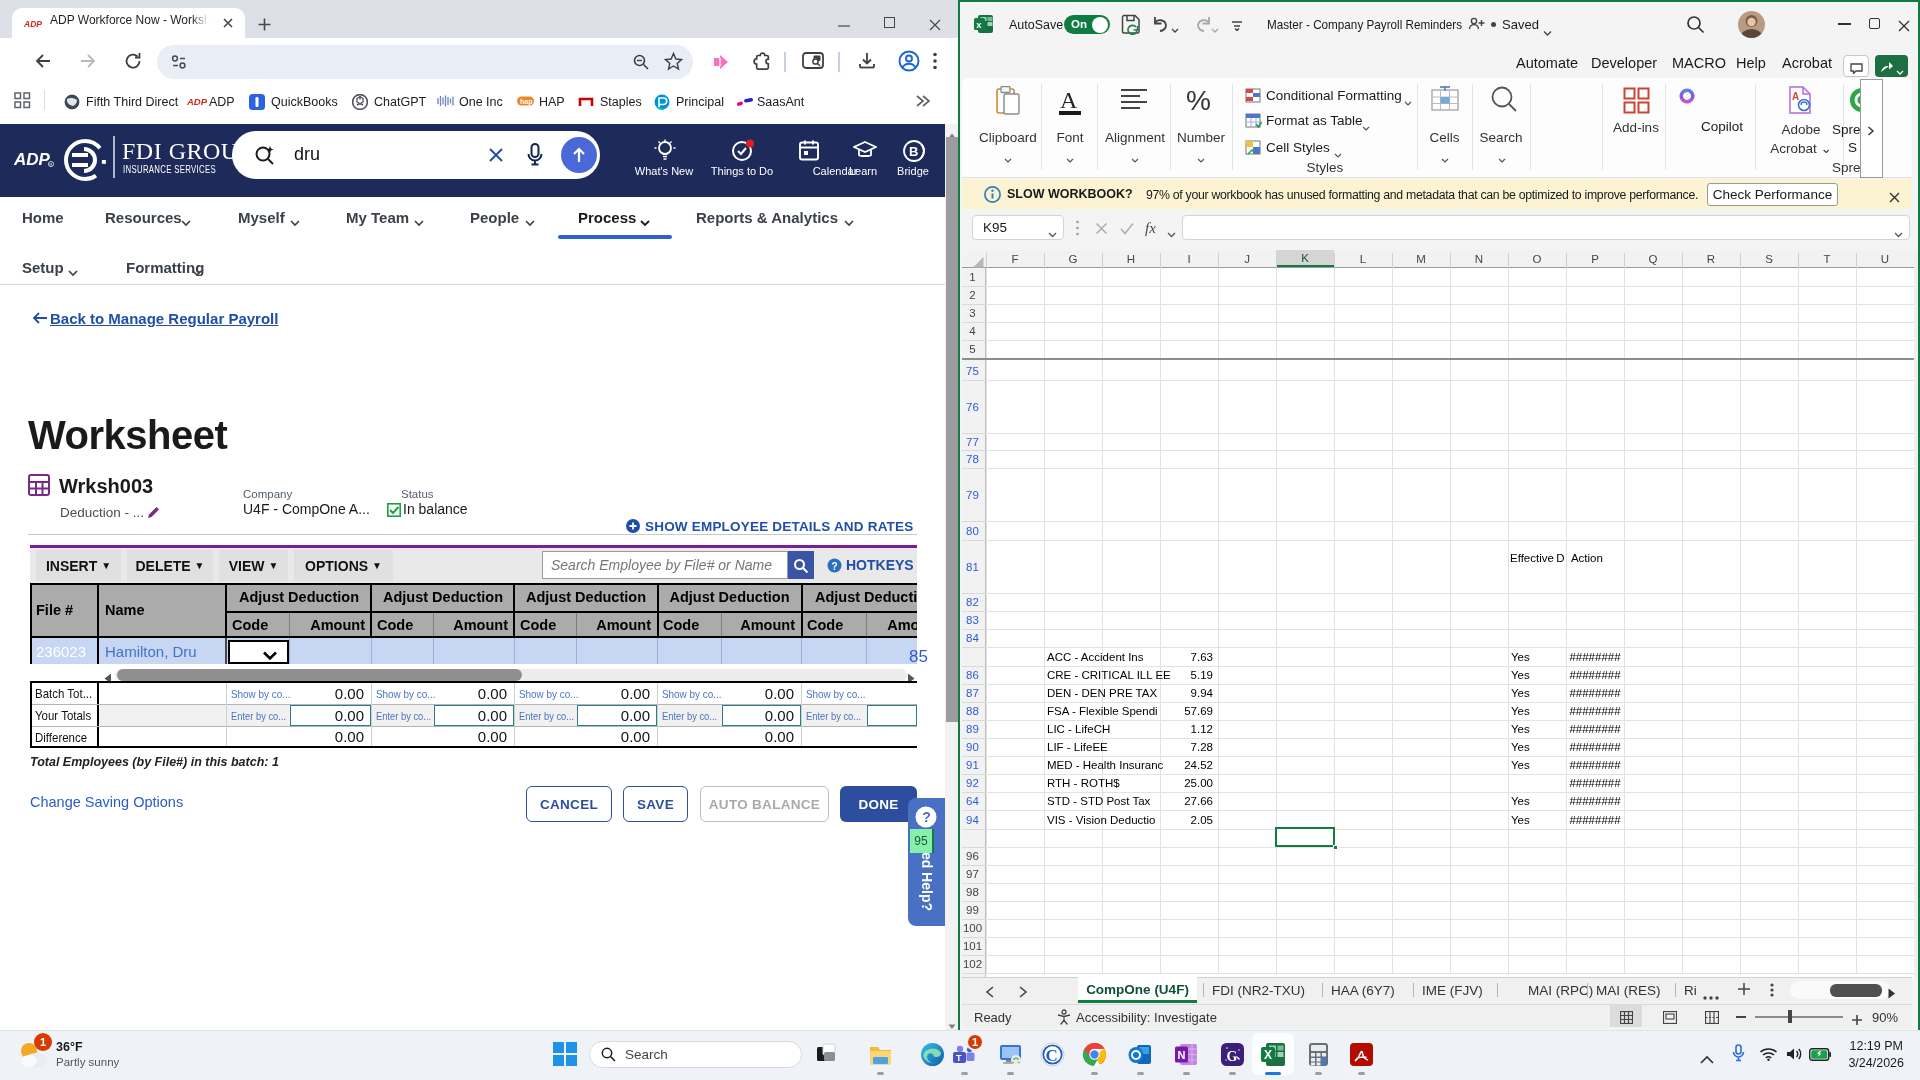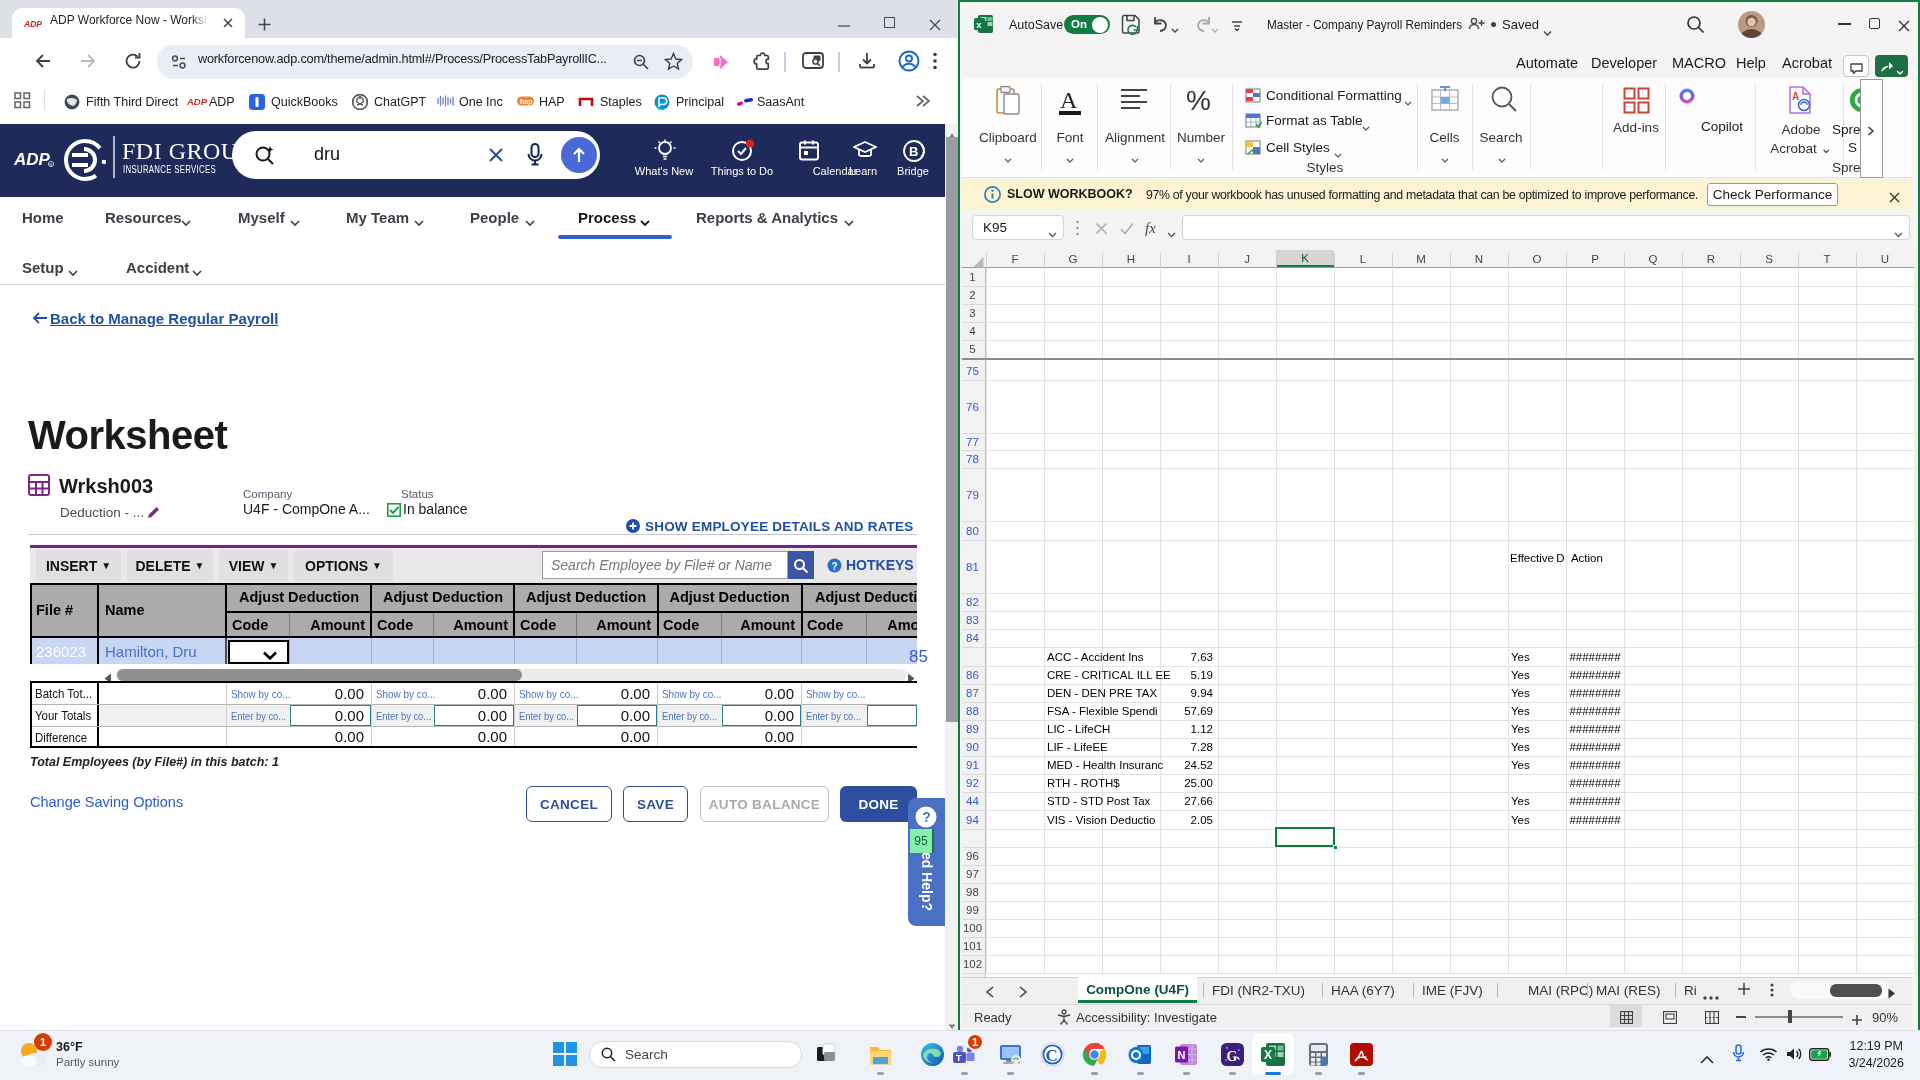--- a/index.html
+++ b/index.html
@@ -42,21 +42,20 @@
           <path d="M16.5 10 a6.5 6.5 0 1 1 -2 -4.6" stroke="#3c4043" stroke-width="1.8" fill="none"></path>
           <path d="M16.5 2 v4.5 h-4.5" fill="none" stroke="#3c4043" stroke-width="1.8"></path>
         </svg></div>
 <div class="a" style="left:157px;top:45px;width:536px;height:34px;background:#e9edf6;border-radius:17px;"></div>
 <div class="a" style="left:170px;top:53px;width:18px;height:18px;"><svg width="18" height="18">
           <circle cx="5" cy="5.5" r="2.4" fill="none" stroke="#474b50" stroke-width="1.5"></circle>
           <path d="M10 5.5 H15" stroke="#474b50" stroke-width="1.5"></path>
           <circle cx="12.5" cy="12.5" r="2.4" fill="none" stroke="#474b50" stroke-width="1.5"></circle>
           <path d="M3 12.5 H8" stroke="#474b50" stroke-width="1.5"></path>
         </svg></div>
-<div class="a" style="left:198px;top:52px;width:424px;height:20px;font-size:12.7px;letter-spacing:-0.2px;color:#202124;white-space:nowrap;overflow:hidden;">workforcenow.adp.com/theme/admin.html#/Process/ProcessTabPayrollIC...</div>
 <div class="a" style="left:632px;top:53px;width:18px;height:18px;"><svg width="18" height="18">
           <circle cx="7.5" cy="7.5" r="5" fill="none" stroke="#3c4043" stroke-width="1.6"></circle>
           <path d="M11.5 11.5 L16 16" stroke="#3c4043" stroke-width="1.6"></path>
           <path d="M5 7.5 H10" stroke="#3c4043" stroke-width="1.4"></path>
         </svg></div>
 <div class="a" style="left:664px;top:52px;width:19px;height:19px;"><svg width="19" height="19">
           <path d="M9.5 1.5 L11.9 7 L17.5 7.6 L13.2 11.4 L14.5 17 L9.5 14 L4.5 17 L5.8 11.4 L1.5 7.6 L7.1 7 Z" fill="none" stroke="#3c4043" stroke-width="1.4"></path>
         </svg></div>
 <div class="a" style="left:712px;top:53px;width:20px;height:18px;"><svg width="20" height="18">
           <path d="M2 5 h6 v-3 l8 7 -8 7 v-3 h-6 z" fill="#ff6dc0"></path>
@@ -168,21 +167,21 @@
         </svg></div>
 <div class="a" style="left:113px;top:136px;width:2px;height:42px;background:#aeb6cc;"></div>
 <div class="a" style="left:122px;top:138px;width:140px;height:24px;font-family:'Liberation Serif',serif;font-size:24px;color:#fff;letter-spacing:0.5px;white-space:nowrap;">FDI GROUP</div>
 <div class="a" style="left:123px;top:164px;width:130px;height:12px;font-size:10px;color:#fff;letter-spacing:0.4px;transform:scaleX(0.78);transform-origin:left;white-space:nowrap;">INSURANCE SERVICES</div>
 <div class="a" style="left:232px;top:131px;width:368px;height:48px;background:#fff;border-radius:24px;"></div>
 <div class="a" style="left:253px;top:143px;width:24px;height:24px;"><svg width="24" height="24">
           <circle cx="10" cy="11" r="6.5" fill="none" stroke="#1a1a1a" stroke-width="2"></circle>
           <path d="M15 16 L20 21" stroke="#1a1a1a" stroke-width="2"></path>
           <path d="M17 3 l1 2.5 2.5 1 -2.5 1 -1 2.5 -1 -2.5 -2.5 -1 2.5 -1 z" fill="#1a1a1a"></path>
         </svg></div>
-<div class="a" style="left:294px;top:144px;height:22px;font-size:18px;color:#111;margin-left:20px;">dru</div>
+<div class="a" style="left:294px;top:144px;height:22px;font-size:18px;color:#111;">dru</div>
 <div class="a" style="left:487px;top:146px;width:18px;height:18px;"><svg width="18" height="18">
           <path d="M3 3 L15 15 M15 3 L3 15" stroke="#2a4ba0" stroke-width="2"></path>
         </svg></div>
 <div class="a" style="left:526px;top:143px;width:18px;height:24px;"><svg width="18" height="24">
           <rect x="5.5" y="1" width="7" height="13" rx="3.5" fill="none" stroke="#15254f" stroke-width="2"></rect>
           <path d="M2.5 11 a6.5 6.5 0 0 0 13 0 M9 17.5 v4 M5.5 21.5 h7" fill="none" stroke="#15254f" stroke-width="2"></path>
         </svg></div>
 <div class="a" style="left:561px;top:137px;width:36px;height:36px;border-radius:50%;background:#4a68d8;"></div>
 <div class="a" style="left:571px;top:145px;width:16px;height:20px;"><svg width="16" height="20">
           <path d="M8 17 V4 M3 9 L8 4 L13 9" stroke="#fff" stroke-width="2.2" fill="none"></path>
@@ -241,21 +240,21 @@
         </svg></div>
 <div class="a" style="left:558px;top:235px;width:114px;height:4px;background:#2d62c6;border-radius:2px;"></div>
 <div class="a" style="left:696px;top:209px;height:18px;font-size:15px;font-weight:600;color:#3b4149;white-space:nowrap;">Reports &amp; Analytics</div>
 <div class="a" style="left:844px;top:213px;"><svg width="10" height="7">
           <path d="M1 1 l4 4 l4 -4" fill="none" stroke="#3b4149" stroke-width="1.6"></path>
         </svg></div>
 <div class="a" style="left:22px;top:259px;height:18px;font-size:15px;font-weight:600;color:#3b4149;white-space:nowrap;">Setup</div>
 <div class="a" style="left:68px;top:263px;"><svg width="10" height="7">
           <path d="M1 1 l4 4 l4 -4" fill="none" stroke="#3b4149" stroke-width="1.6"></path>
         </svg></div>
-<div class="a" style="left:126px;top:259px;height:18px;font-size:15px;font-weight:600;color:#3b4149;white-space:nowrap;">Accident</div>
+<div class="a" style="left:126px;top:259px;height:18px;font-size:15px;font-weight:600;color:#3b4149;white-space:nowrap;">Formatting</div>
 <div class="a" style="left:192px;top:263px;"><svg width="10" height="7">
           <path d="M1 1 l4 4 l4 -4" fill="none" stroke="#3b4149" stroke-width="1.6"></path>
         </svg></div>
 
 <div class="a" style="left:32px;top:311px;width:16px;height:14px;"><svg width="16" height="14">
           <path d="M15 7 H2 M7 2 L2 7 L7 12" stroke="#1f4fa8" stroke-width="1.8" fill="none"></path>
         </svg></div>
 <div class="a" style="left:50px;top:310px;height:18px;font-size:15px;font-weight:bold;color:#1f4fa8;text-decoration:underline;white-space:nowrap;">Back to Manage Regular Payroll</div>
 <div class="a" style="left:28px;top:413px;height:44px;font-size:40px;font-weight:800;color:#1a1a1a;letter-spacing:-0.5px;">Worksheet</div>
 <div class="a" style="left:28px;top:474px;width:22px;height:22px;"><svg width="22" height="22">
@@ -821,21 +820,21 @@
 <div class="a" style="left:962px;top:756px;width:24px;height:1px;background:#d9d9d9;"></div>
 <div class="a flex" style="left:962px;top:738px;width:21px;height:18px;justify-content:center;font-size:11.5px;color:#2e5bd6;">90</div>
 <div class="a" style="left:986px;top:774px;width:928px;height:1px;background:#e2e2e2;"></div>
 <div class="a" style="left:962px;top:774px;width:24px;height:1px;background:#d9d9d9;"></div>
 <div class="a flex" style="left:962px;top:756px;width:21px;height:18px;justify-content:center;font-size:11.5px;color:#2e5bd6;">91</div>
 <div class="a" style="left:986px;top:792px;width:928px;height:1px;background:#e2e2e2;"></div>
 <div class="a" style="left:962px;top:792px;width:24px;height:1px;background:#d9d9d9;"></div>
 <div class="a flex" style="left:962px;top:774px;width:21px;height:18px;justify-content:center;font-size:11.5px;color:#2e5bd6;">92</div>
 <div class="a" style="left:986px;top:810px;width:928px;height:1px;background:#e2e2e2;"></div>
 <div class="a" style="left:962px;top:810px;width:24px;height:1px;background:#d9d9d9;"></div>
-<div class="a flex" style="left:962px;top:792px;width:21px;height:18px;justify-content:center;font-size:11.5px;color:#2e5bd6;">44</div>
+<div class="a flex" style="left:962px;top:792px;width:21px;height:18px;justify-content:center;font-size:11.5px;color:#2e5bd6;">64</div>
 <div class="a" style="left:986px;top:829px;width:928px;height:1px;background:#e2e2e2;"></div>
 <div class="a" style="left:962px;top:829px;width:24px;height:1px;background:#d9d9d9;"></div>
 <div class="a flex" style="left:962px;top:810px;width:21px;height:19px;justify-content:center;font-size:11.5px;color:#2e5bd6;">94</div>
 <div class="a" style="left:986px;top:847px;width:928px;height:1px;background:#e2e2e2;"></div>
 <div class="a" style="left:962px;top:847px;width:24px;height:1px;background:#d9d9d9;"></div>
 <div class="a flex" style="left:910px;top:829px;width:24px;height:24px;background:#86efac;border-right:2px solid #107c41;justify-content:center;font-size:12px;color:#1c5c38;">95</div>
 <div class="a" style="left:986px;top:865px;width:928px;height:1px;background:#e2e2e2;"></div>
 <div class="a" style="left:962px;top:865px;width:24px;height:1px;background:#d9d9d9;"></div>
 <div class="a flex" style="left:962px;top:847px;width:21px;height:18px;justify-content:center;font-size:11.5px;color:#444;">96</div>
 <div class="a" style="left:986px;top:883px;width:928px;height:1px;background:#e2e2e2;"></div>

